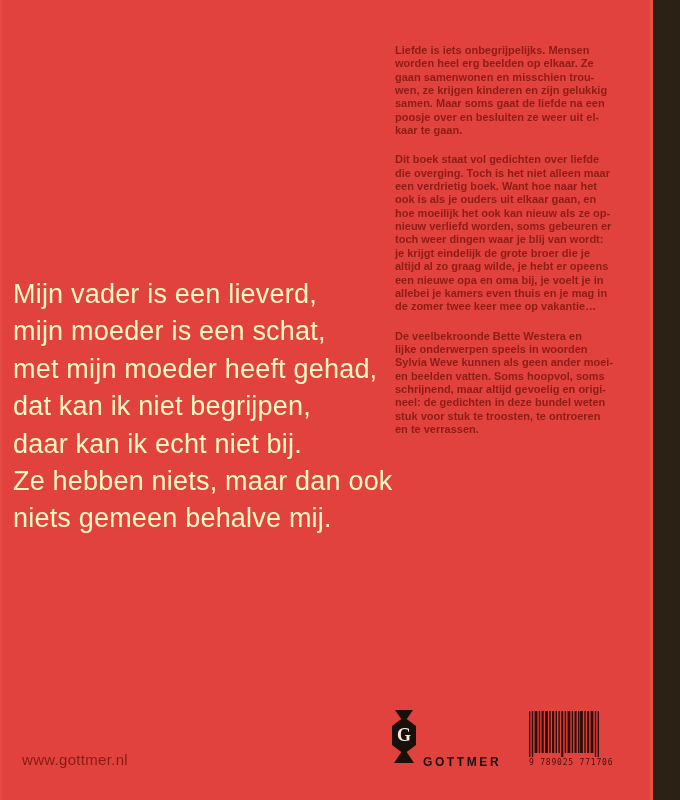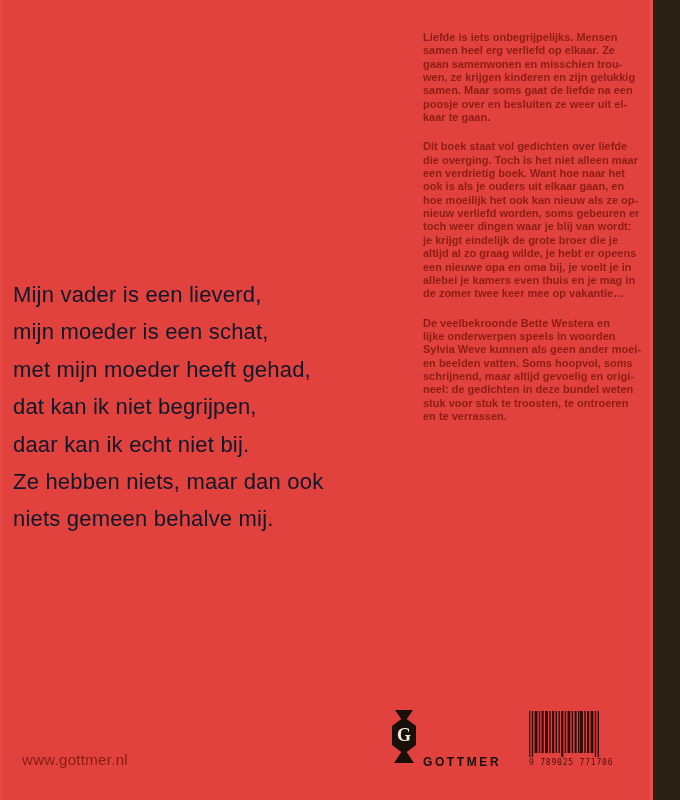--- a/index.html
+++ b/index.html
@@ -11,28 +11,28 @@
   .cover{position:absolute;inset:0;}
 
   
   .spine{position:absolute;top:0;right:0;width:27px;height:800px;background:#2b2114;}
   .spine-highlight{position:absolute;top:0;right:27px;width:3px;height:800px;background:#ec5a4f;opacity:.55;}
   .left-edge{position:absolute;top:0;left:0;width:2px;height:800px;background:#ea5a50;opacity:.4;}
 
   
   .poem{
     position:absolute;left:13px;top:276px;
-    color:#0f172a;font-size:22px;line-height:37.4px;letter-spacing:.2px;
+    color:#fef9c3;font-size:27px;line-height:37.4px;letter-spacing:.2px;
   }
   .poem .line{white-space:nowrap;}
 
   
   .blurb{
-    position:absolute;left:395px;top:31px;width:245px;
-    color:#8e1d15;font-weight:bold;font-size:11px;line-height:13.35px;margin-left:28px;
+    position:absolute;left:395px;top:44px;width:245px;
+    color:#8e1d15;font-weight:bold;font-size:11px;line-height:13.35px;
   }
   .blurb .para{margin:0 0 16px 0;}
   .blurb .line{white-space:nowrap;}
 
   
   .website{
     position:absolute;left:22px;top:751px;
     color:#871c13;font-size:15px;letter-spacing:.3px;
   }
   .logo{position:absolute;left:390px;top:710px;width:130px;height:64px;}
@@ -63,21 +63,21 @@
       <div class="line">met mijn moeder heeft gehad,</div>
       <div class="line">dat kan ik niet begrijpen,</div>
       <div class="line">daar kan ik echt niet bij.</div>
       <div class="line">Ze hebben niets, maar dan ook</div>
       <div class="line">niets gemeen behalve mij.</div>
     </div>
 
   <div class="blurb">
     <div class="para">
         <div class="line">Liefde is iets onbegrijpelijks. Mensen</div>
-        <div class="line">samen heel erg verliefd op elkaar. Ze</div>
+        <div class="line">worden heel erg beelden op elkaar. Ze</div>
         <div class="line">gaan samenwonen en misschien trou-</div>
         <div class="line">wen, ze krijgen kinderen en zijn gelukkig</div>
         <div class="line">samen. Maar soms gaat de liefde na een</div>
         <div class="line">poosje over en besluiten ze weer uit el-</div>
         <div class="line">kaar te gaan.</div>
       </div>
     <div class="para">
         <div class="line">Dit boek staat vol gedichten over liefde</div>
         <div class="line">die overging. Toch is het niet alleen maar</div>
         <div class="line">een verdrietig boek. Want hoe naar het</div>

